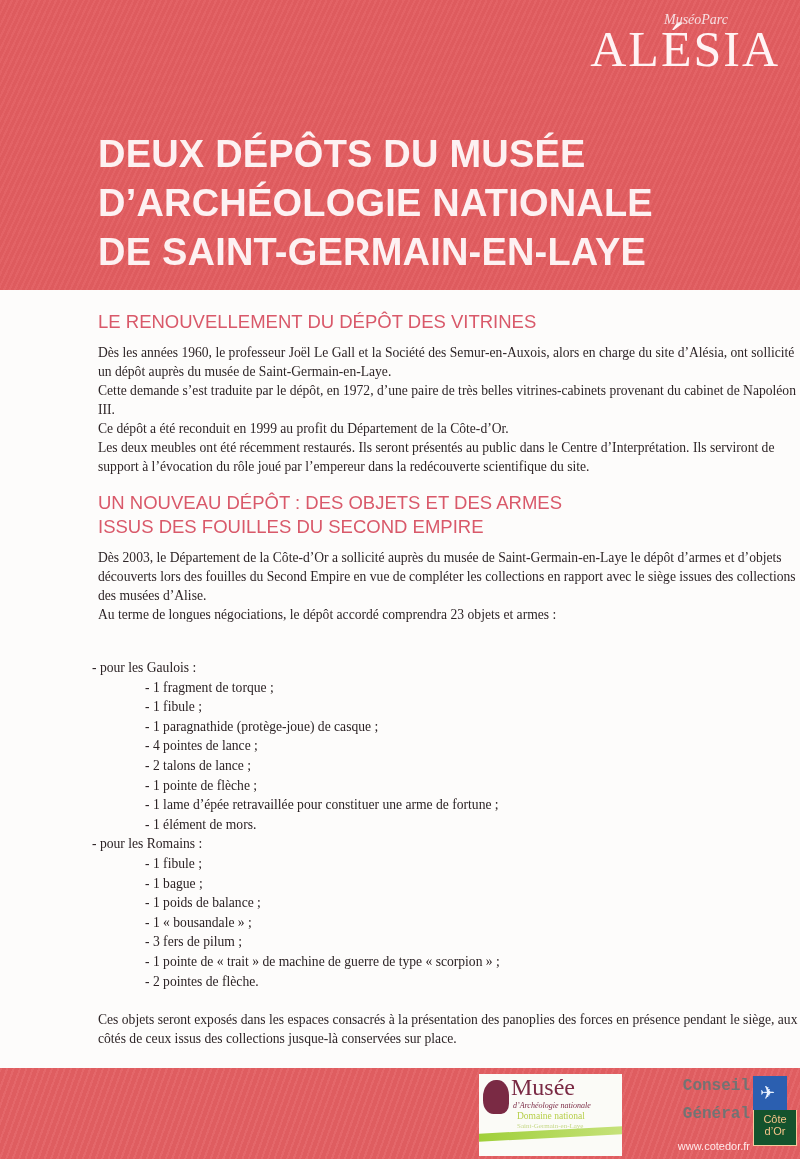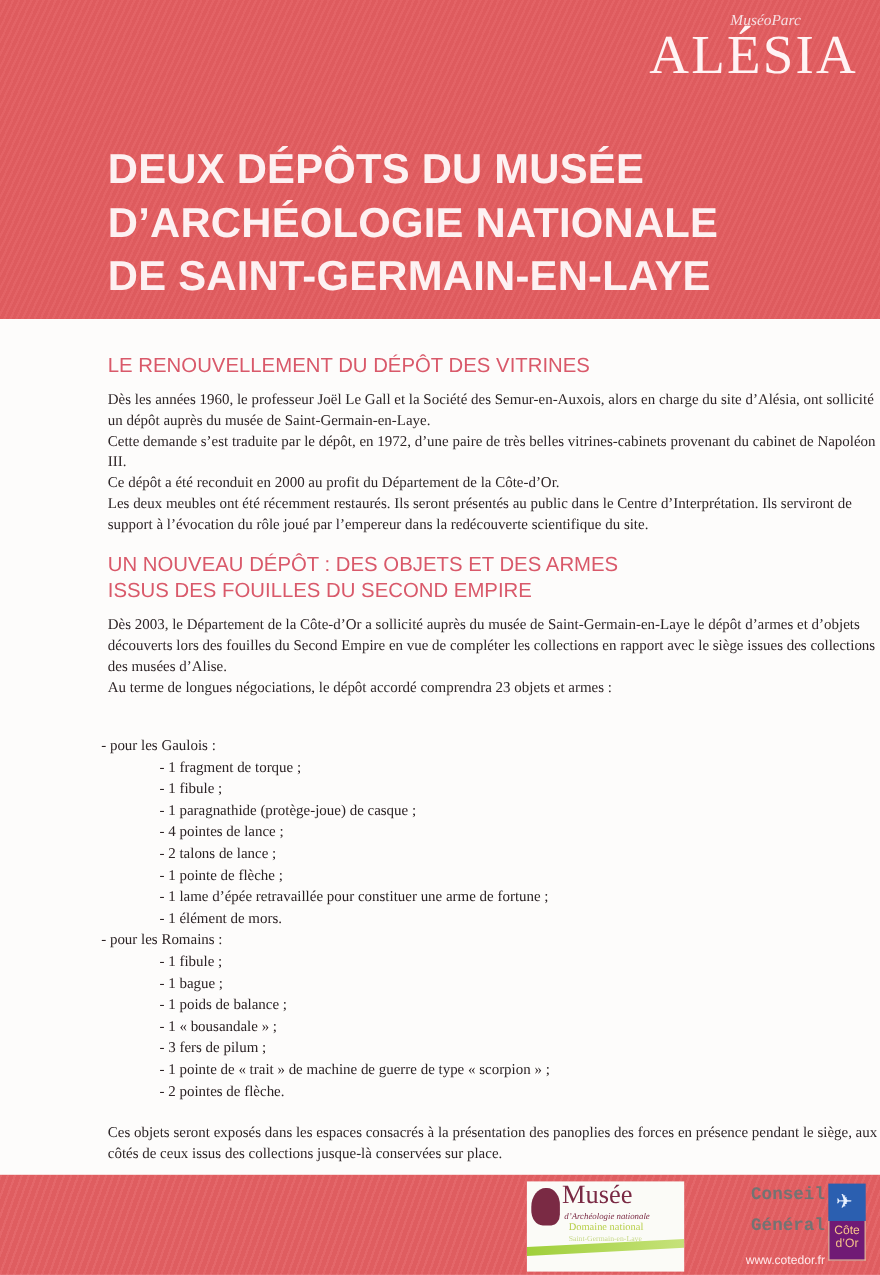--- a/index.html
+++ b/index.html
@@ -27,21 +27,21 @@
   }
   .main-title {
     position: absolute; left: 98px; top: 130px;
     font-family: "Liberation Sans", "DejaVu Sans", sans-serif;
     font-size: 38px; line-height: 49px; color: #fdf1f2; font-weight: bold; margin: 0;
     letter-spacing: 0.2px;
   }
   .content { position: absolute; left: 98px; top: 308px; width: 700px; }
   .section-title {
     font-family: "Liberation Sans", "DejaVu Sans", sans-serif;
-    color: #d9596a; font-size: 18.5px; line-height: 24px; margin: 12px 0 9px 0; font-weight: normal;
+    color: #d9596a; font-size: 18.5px; line-height: 24px; margin: 2px 0 9px 0; font-weight: normal;
   }
   .para {
     font-size: 13.6px; line-height: 19px; margin: 0; color: #2e2527;
   }
   .section2 { margin-top: 15px; }
   .list-block { margin-top: 34px; font-size: 13.6px; line-height: 19.6px; }
   .group-label { margin-left: -6px; }
   .list-item { margin-left: 47px; }
   .closing { margin-top: 19px; }
   .footer {
@@ -85,21 +85,21 @@
     position: absolute; left: 753px; top: 1076px; width: 34px; height: 70px;
   }
   .badge-top {
     width: 34px; height: 34px; background: #2b5fb0; position: relative;
   }
   .badge-bird {
     position: absolute; left: 7px; top: 8px; color: #e9f2ff; font-size: 18px; line-height: 18px;
     font-family: "DejaVu Sans", sans-serif;
   }
   .badge-bottom {
-    width: 34px; height: 33px; border: 1px solid #f6c99a; border-top: none; background: #701a75;
+    width: 44px; height: 33px; border: 1px solid #f6c99a; border-top: none; background: #14532d;
     color: #f7c58a; font-family: "Liberation Sans", sans-serif; font-size: 11px; line-height: 12px; text-align: center; padding-top: 3px; box-sizing: border-box; height: 36px;
   }
 </style>
 </head>
 <body>
 
 <div class="header">
   <div class="brand">
     <div class="brand-sub">MuséoParc</div>
     <div class="brand-main">ALÉSIA</div>
@@ -111,21 +111,21 @@
   </h1>
 </div>
 
 <div class="content">
   <section>
     <h2 class="section-title">
       <div>LE RENOUVELLEMENT DU DÉPÔT DES VITRINES</div>
     </h2>
     <p class="para">Dès les années 1960, le professeur Joël Le Gall et la Société des Semur-en-Auxois, alors en charge du site d’Alésia, ont sollicité un dépôt auprès du musée de Saint-Germain-en-Laye.</p>
     <p class="para">Cette demande s’est traduite par le dépôt, en 1972, d’une paire de très belles vitrines-cabinets provenant du cabinet de Napoléon III.</p>
-    <p class="para">Ce dépôt a été reconduit en 2000 au profit du Département de la Côte-d’Or.</p>
+    <p class="para">Ce dépôt a été reconduit en 1999 au profit du Département de la Côte-d’Or.</p>
     <p class="para">Les deux meubles ont été récemment restaurés. Ils seront présentés au public dans le Centre d’Interprétation. Ils serviront de support à l’évocation du rôle joué par l’empereur dans la redécouverte scientifique du site.</p>
   </section>
 
   <section class="section2">
     <h2 class="section-title">
       <div>UN NOUVEAU DÉPÔT : DES OBJETS ET DES ARMES</div>
       <div>ISSUS DES FOUILLES DU SECOND EMPIRE</div>
     </h2>
     <p class="para">Dès 2003, le Département de la Côte-d’Or a sollicité auprès du musée de Saint-Germain-en-Laye le dépôt d’armes et d’objets découverts lors des fouilles du Second Empire en vue de compléter les collections en rapport avec le siège issues des collections des musées d’Alise.</p>
     <p class="para">Au terme de longues négociations, le dépôt accordé comprendra 23 objets et armes :</p>

